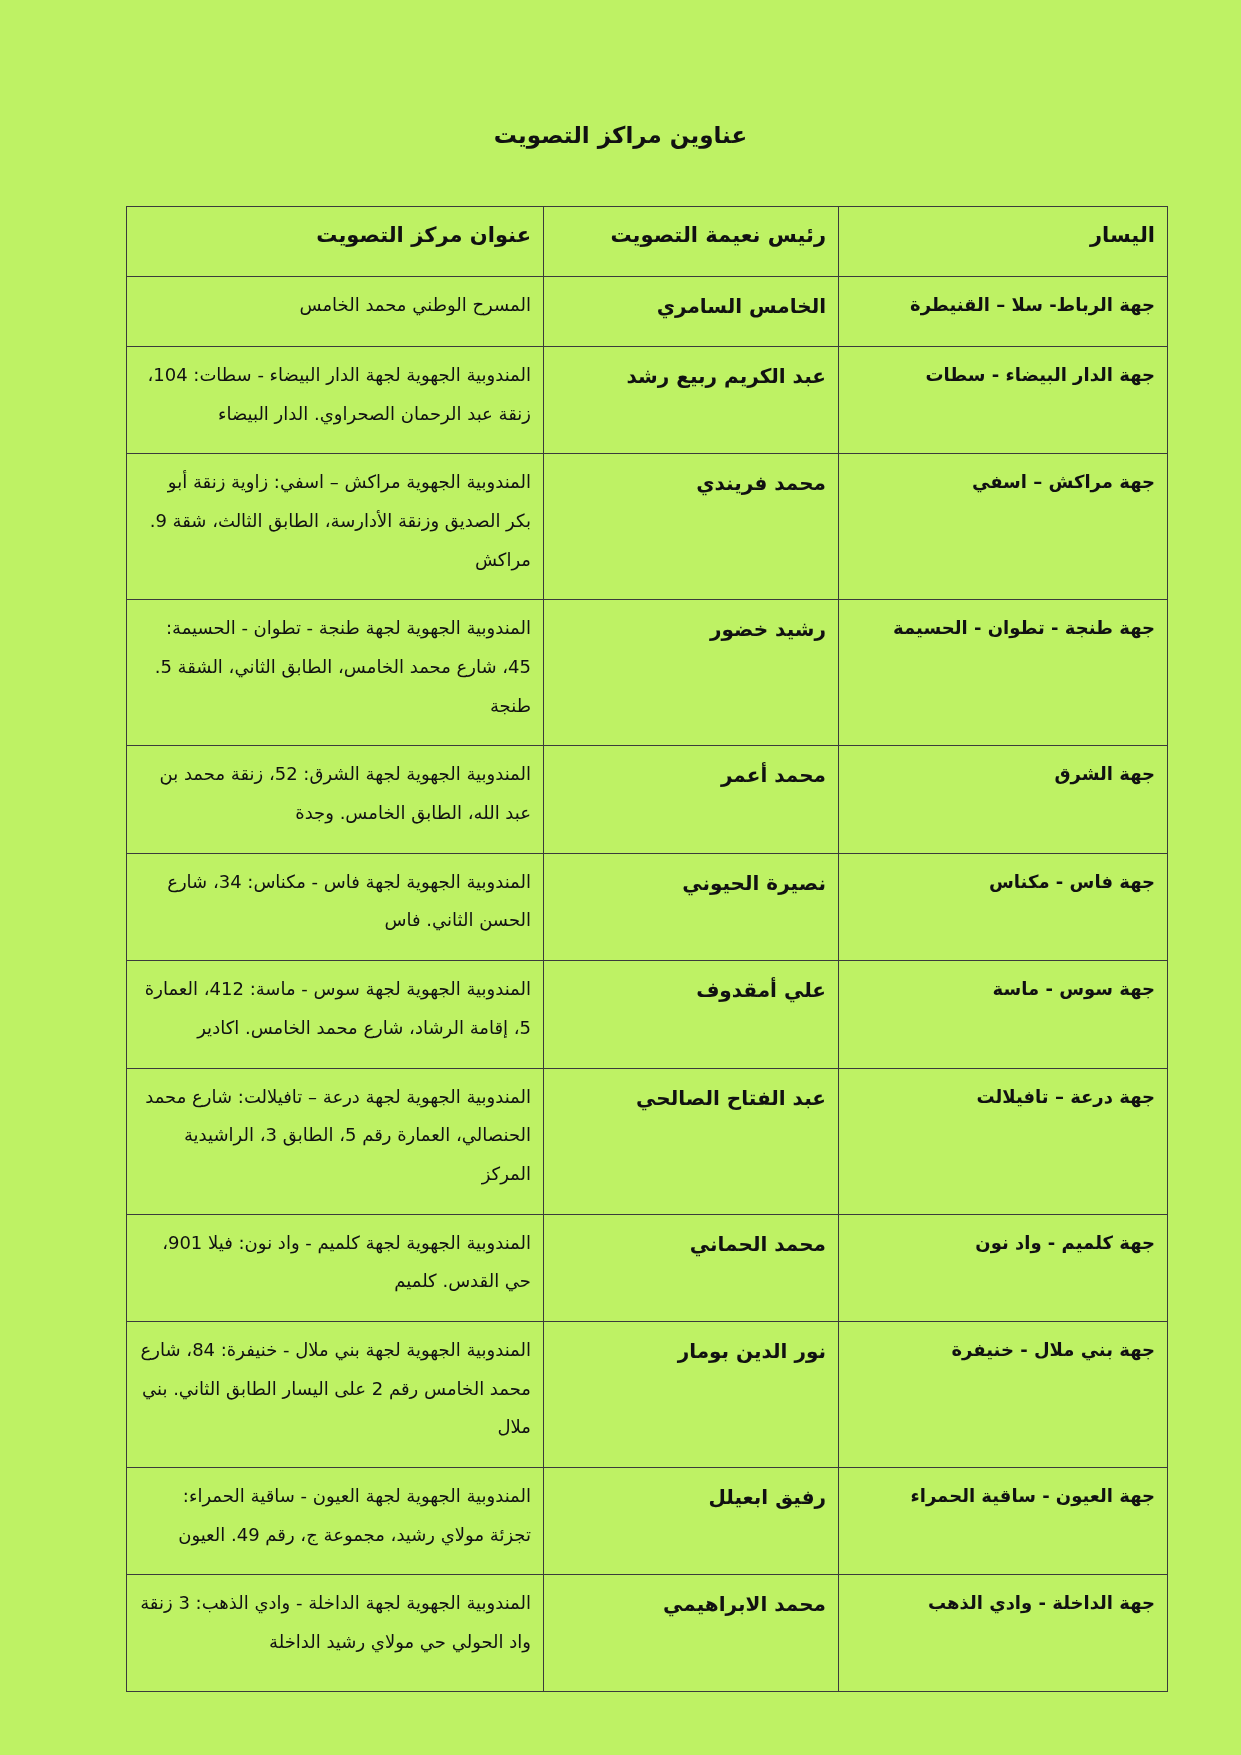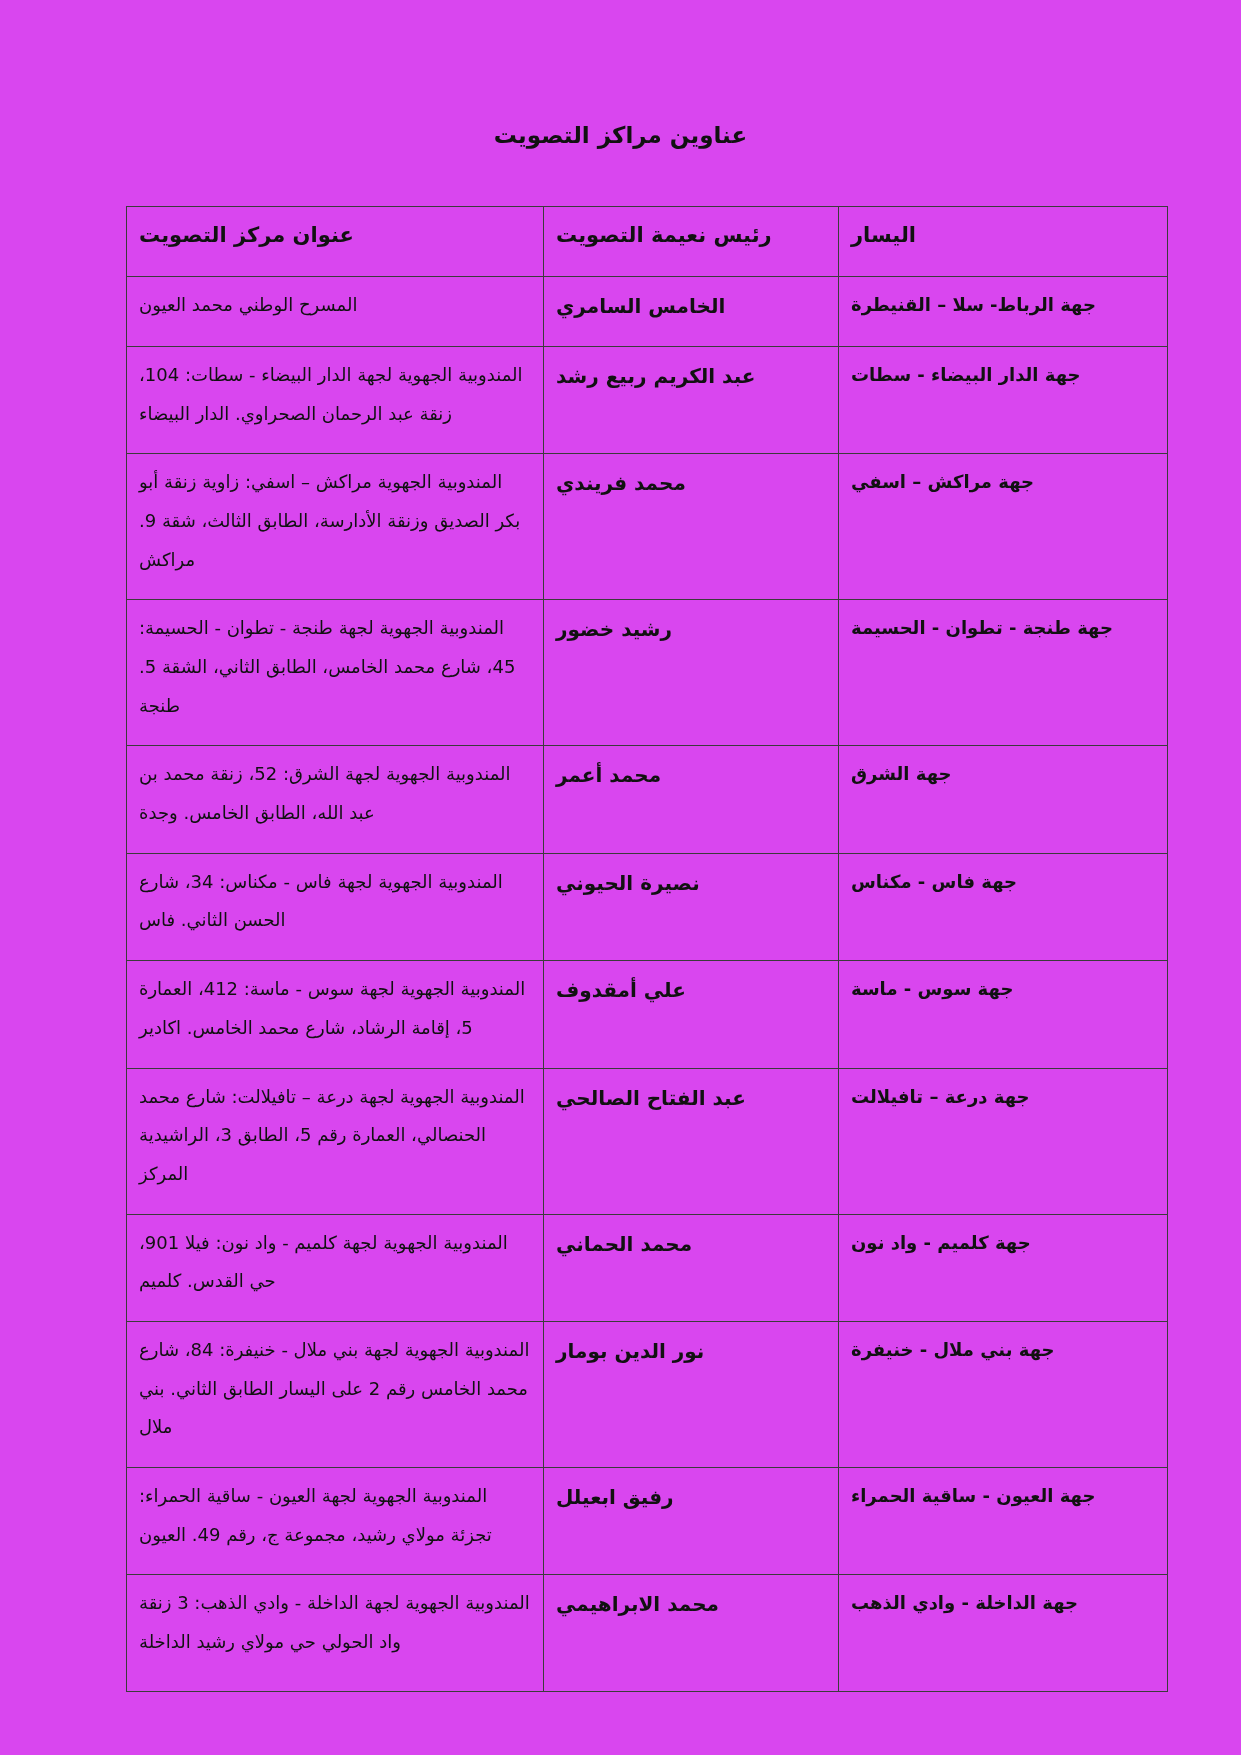--- a/index.html
+++ b/index.html
@@ -7,21 +7,21 @@
     margin: 0;
     padding: 0;
     background: #ffffff;
     font-family: "DejaVu Sans", sans-serif;
     color: #111111;
   }
   .page {
     position: relative;
     width: 1241px;
     height: 1755px;
-    background: #d946ef;
+    background: #bef264;
     direction: rtl;
     overflow: hidden;
   }
   .doc-title {
     position: absolute;
     top: 122px;
     left: 0;
     width: 100%;
     text-align: center;
     font-size: 23px;
@@ -37,21 +37,21 @@
     table-layout: fixed;
     direction: rtl;
   }
   .centers-table col.col-region    { width: 329px; }
   .centers-table col.col-president { width: 295px; }
   .centers-table col.col-address   { width: 417px; }
   .centers-table th,
   .centers-table td {
     border: 1.5px solid #3b3b3b;
     vertical-align: top;
-    text-align: left;
+    text-align: right;
     padding: 9px 12px 20px;
     overflow: hidden;
   }
   .centers-table thead tr { height: 69px; }
   .centers-table th {
     font-size: 21px;
     font-weight: bold;
     line-height: 1.9;
   }
   .centers-table tbody tr { height: 69px; }
@@ -90,21 +90,21 @@
         <th>اليسار</th>
         <th>رئيس نعيمة التصويت</th>
         <th>عنوان مركز التصويت</th>
       </tr>
     </thead>
     <tbody>
 
     <tr>
           <td class="cell-region">جهة الرباط- سلا – القنيطرة</td>
           <td class="cell-president">الخامس السامري</td>
-          <td class="cell-address">المسرح الوطني محمد العيون</td>
+          <td class="cell-address">المسرح الوطني محمد الخامس</td>
         </tr>
         <tr>
           <td class="cell-region">جهة الدار البيضاء - سطات</td>
           <td class="cell-president">عبد الكريم ربيع رشد</td>
           <td class="cell-address">المندوبية الجهوية لجهة الدار البيضاء - سطات: 104، زنقة عبد الرحمان الصحراوي. الدار البيضاء</td>
         </tr>
         <tr>
           <td class="cell-region">جهة مراكش – اسفي</td>
           <td class="cell-president">محمد فريندي</td>
           <td class="cell-address">المندوبية الجهوية مراكش – اسفي: زاوية زنقة أبو بكر الصديق وزنقة الأدارسة، الطابق الثالث، شقة 9. مراكش</td>

